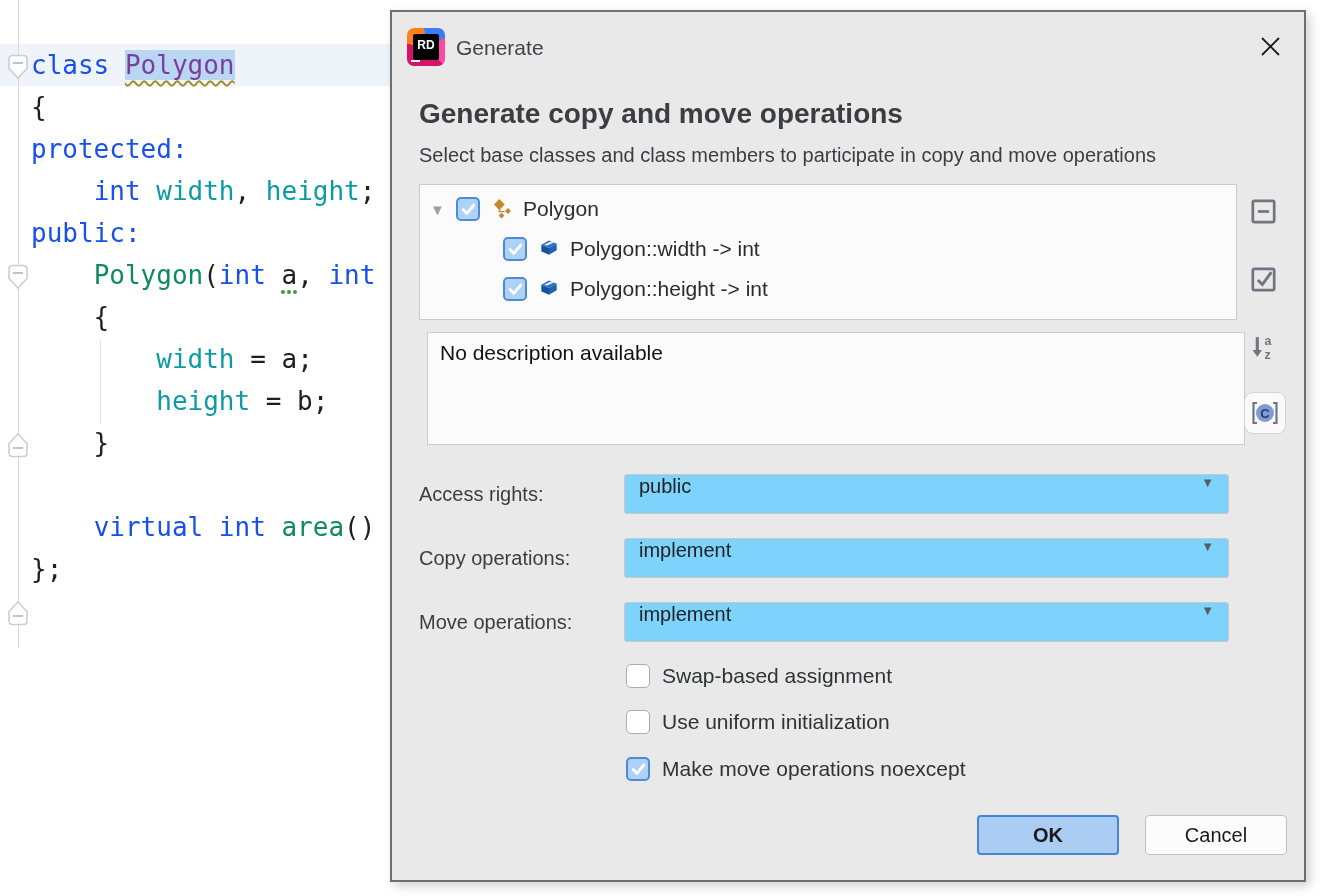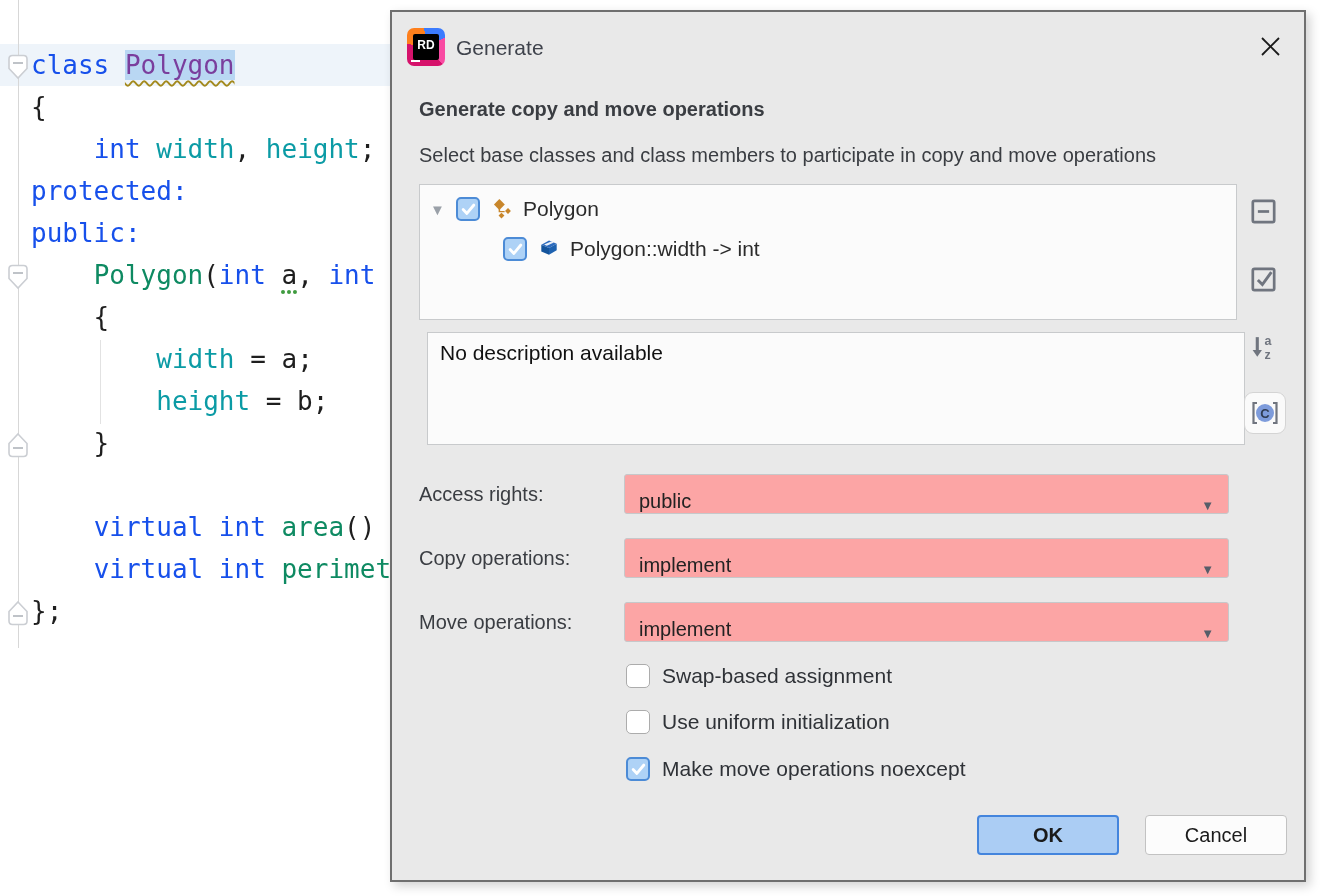--- a/index.html
+++ b/index.html
@@ -33,21 +33,21 @@
          box-shadow:4px 4px 10px rgba(0,0,0,0.18); }
   .dlg-logo { position:absolute; left:15px; top:16px; width:38px; height:38px; border-radius:7px;
          background:conic-gradient(from 200deg at 50% 50%, #d6126b 0 22%, #fe7f1c 22% 43%, #3b7bfe 43% 62%, #f94aa2 62% 82%, #d6126b 82% 100%);
          display:flex; align-items:center; justify-content:center; }
   .dlg-logo-inner { width:26px; height:26px; background:#000; border-radius:2px; position:relative;
          color:#fff; font-weight:bold; font-size:12px; text-align:center; line-height:22px; }
   .rd-underscore { position:absolute; left:4px; bottom:4px; width:9px; height:2.5px; background:#fff; }
   .dlg-title { position:absolute; left:64px; top:24px; font-size:21px; color:#3f434c; }
   .dlg-close { position:absolute; left:864px; top:20px; width:28px; height:28px; cursor:pointer;
                display:flex; align-items:center; justify-content:center; }
-  .dlg-heading { position:absolute; left:27px; top:86px; font-size:20px; font-weight:bold; color:#3a3d42; }
+  .dlg-heading { position:absolute; left:27px; top:86px; font-size:28px; font-weight:bold; color:#3a3d42; }
   .dlg-subtitle { position:absolute; left:27px; top:132px; font-size:20px; color:#3a3d42; }
 
   .panel { position:absolute; left:27px; width:818px; background:#fbfbfb; border:1px solid #c8cacc; }
   .tree-panel { top:172px; height:136px; padding-top:4px; }
   .desc-panel { top:320px; height:113px; font-size:21px; color:#111; padding:8px 12px;margin-left:8px; }
 
   .tree-row { position:relative; height:40px; display:flex; align-items:center; }
   .tree-row.lvl0 { padding-left:10px; }
   .tree-row.lvl1 { padding-left:83px; }
   .tree-arrow { color:#9aa0a8; font-size:15px; width:26px; }
@@ -60,22 +60,22 @@
   .tree-label { margin-left:10px; font-size:21px; color:#2b2b2b; }
 
   .side-icons { position:absolute; left:850px; top:184px; width:50px; }
   .side-btn { position:absolute; left:6px; width:30px; height:30px; display:flex;
               align-items:center; justify-content:center; cursor:pointer; }
   .side-btn.framed { left:2px; width:42px; height:42px; background:#fafafa;
                      border:1px solid #d4d4d4; border-radius:9px; }
 
   .field-row { position:absolute; left:27px; width:818px; height:40px; }
   .field-label { position:absolute; left:0; top:50%; transform:translateY(-50%); font-size:20px; color:#3a3d42; }
-  .combo { position:absolute; left:205px; top:0; width:605px; height:40px; background:#fca5a5;
-           border:1px solid #c6c8ca; border-radius:3px; display:flex; align-items:flex-end;
+  .combo { position:absolute; left:205px; top:0; width:605px; height:40px; background:#7dd3fc;
+           border:1px solid #c6c8ca; border-radius:3px; display:flex; align-items:flex-start;
            padding:0 14px; font-size:20px; color:#222; cursor:pointer; }
   .combo-arrow { margin-left:auto; color:#565d69; font-size:13px; }
 
   .option-row { position:absolute; left:234px; height:24px; display:flex; align-items:center; }
   .option-label { margin-left:12px; font-size:21px; color:#2f3237; }
 
   .btn { position:absolute; top:803px; width:142px; height:40px; border-radius:4px;
          font-size:20px; display:flex; align-items:center; justify-content:center;
          color:#1a1a1a; cursor:pointer; }
   .btn-ok { left:585px; background:#abcdf4; border:2px solid #4485dd; font-weight:bold; }
@@ -112,31 +112,30 @@
     <div class="fold-marker" style="top:600px">
       <svg width="22" height="26" viewBox="0 0 22 26">
           <path d="M11 2 L20 11.5 V21 q0 3.5-3.5 3.5 h-11 Q2 24.5 2 21 V11.5 Z" fill="#fff" stroke="#cbced3" stroke-width="1.6"></path>
           <line x1="6" y1="16" x2="16" y2="16" stroke="#bfc3c8" stroke-width="2"></line>
         </svg>
     </div>
 
     <div class="code-area" id="code">
         <div class="code-line"><span class="tk-kw">class </span><span class="tk-cls dec-sel dec-wavy">Polygon</span></div>
         <div class="code-line"><span class="tk-pln">{</span></div>
+        <div class="code-line"><span class="tk-kw">protected:</span></div>
         <div class="code-line"><span class="tk-pln">    </span><span class="tk-kw">int </span><span class="tk-fld">width</span><span class="tk-pln">, </span><span class="tk-fld">height</span><span class="tk-pln">;</span></div>
-        <div class="code-line"><span class="tk-kw">protected:</span></div>
         <div class="code-line"><span class="tk-kw">public:</span></div>
         <div class="code-line"><span class="tk-pln">    </span><span class="tk-fn">Polygon</span><span class="tk-pln">(</span><span class="tk-kw">int </span><span class="tk-pln dec-dots">a</span><span class="tk-pln">, </span><span class="tk-kw">int</span></div>
         <div class="code-line"><span class="tk-pln">    {</span></div>
         <div class="code-line"><span class="tk-pln">        </span><span class="tk-fld">width</span><span class="tk-pln"> = a;</span></div>
         <div class="code-line"><span class="tk-pln">        </span><span class="tk-fld">height</span><span class="tk-pln"> = b;</span></div>
         <div class="code-line"><span class="tk-pln">    }</span></div>
         <div class="code-line"></div>
         <div class="code-line"><span class="tk-pln">    </span><span class="tk-kw">virtual int </span><span class="tk-fn">area</span><span class="tk-pln">()</span></div>
-        <div class="code-line"><span class="tk-pln">    </span><span class="tk-kw">virtual int </span><span class="tk-fn">perimet</span></div>
         <div class="code-line"><span class="tk-pln">};</span></div>
       </div>
   </div>
 
   <div class="dlg">
 
     <div>
       <div class="dlg-logo">
         <div class="dlg-logo-inner">RD</div>
         <span class="rd-underscore"></span>
@@ -181,20 +180,37 @@
     <span class="tree-icon">
             <svg width="22" height="18" viewBox="0 0 20 16">
               <polygon points="3,6 10,2 17,5 10,9" fill="#2d6bbe"></polygon>
               <polygon points="5.5,5.7 12,3 14.5,4 8,6.9" fill="#fff" opacity="0.9"></polygon>
               <polygon points="3,6 10,9 10,15 3,12" fill="#14549c"></polygon>
               <polygon points="10,9 17,5 17,11 10,15" fill="#1e62b0"></polygon>
             </svg>
           </span>
     <span class="tree-label">Polygon::width -&gt; int</span>
   </div>
+        <div class="tree-row lvl1">
+
+    <span class="cb checked">
+      <svg width="15" height="13" viewBox="0 0 14 12">
+              <polyline points="2,6 5.5,9.7 12,1.8" fill="none" stroke="#fff" stroke-width="2.6" stroke-linecap="round" stroke-linejoin="round"></polyline>
+            </svg>
+    </span>
+    <span class="tree-icon">
+            <svg width="22" height="18" viewBox="0 0 20 16">
+              <polygon points="3,6 10,2 17,5 10,9" fill="#2d6bbe"></polygon>
+              <polygon points="5.5,5.7 12,3 14.5,4 8,6.9" fill="#fff" opacity="0.9"></polygon>
+              <polygon points="3,6 10,9 10,15 3,12" fill="#14549c"></polygon>
+              <polygon points="10,9 17,5 17,11 10,15" fill="#1e62b0"></polygon>
+            </svg>
+          </span>
+    <span class="tree-label">Polygon::height -&gt; int</span>
+  </div>
       </div>
 
     <div class="panel desc-panel">No description available</div>
 
     <div class="side-icons">
       <div class="side-btn" style="top:0">
         <svg width="27" height="27" viewBox="0 0 24 24">
             <rect x="2.5" y="2.5" width="19" height="19" rx="1.5" fill="none" stroke="#70757f" stroke-width="2.4"></rect>
             <line x1="7" y1="12" x2="17" y2="12" stroke="#70757f" stroke-width="2.4"></line>
           </svg>

